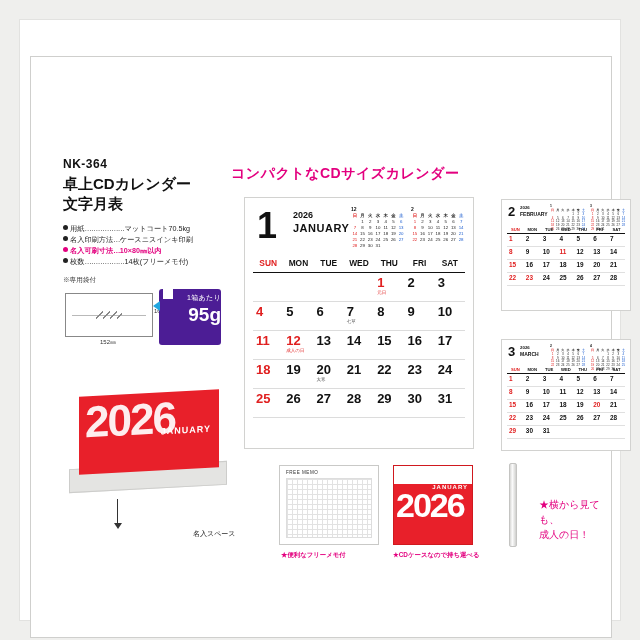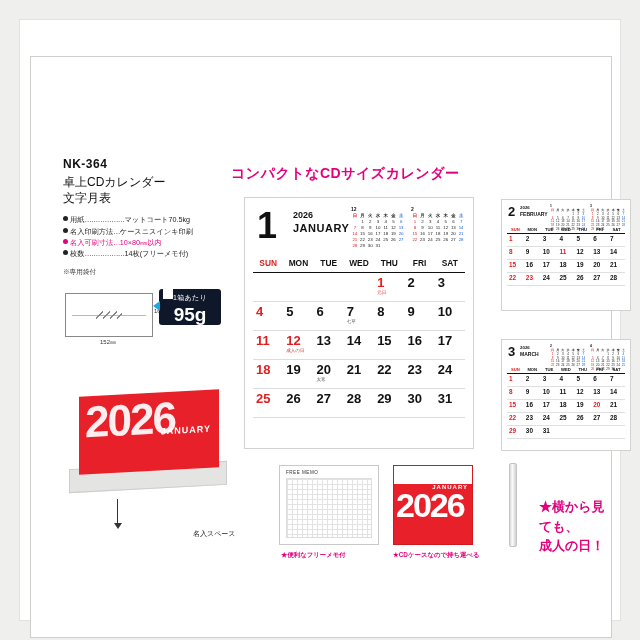--- a/index.html
+++ b/index.html
@@ -16,40 +16,40 @@
   }
   .inner{
     position:absolute;left:10px;top:12px;width:580px;height:580px;
     border:1px solid #cfcfcd;
     background:#fff;
     margin-top:24px;
   }
   
   .spec{position:absolute;left:32px;top:100px;width:160px;}
   .spec .code{font-size:12px;font-weight:bold;letter-spacing:.5px;color:#111;}
-  .spec .ttl{font-size:12px;font-weight:normal;color:#111;line-height:1.35;margin-top:3px;}
+  .spec .ttl{font-size:15px;font-weight:bold;color:#111;line-height:1.35;margin-top:3px;}
   .spec ul{list-style:none;margin:8px 0 0 0;padding:0;}
   .spec li{font-size:7.2px;color:#222;line-height:1.55;white-space:nowrap;}
-  .spec li.pink{color:#e3007f;}
+  .spec li.pink{color:#e3007f;font-weight:bold;}
   .bullet{display:inline-block;width:5px;height:5px;border-radius:50%;background:#222;margin-right:2px;vertical-align:1px;}
   .bullet.pk{background:#e3007f;}
   .dots{letter-spacing:-0.5px;}
   .spec .note{font-size:6.6px;color:#333;margin-top:9px;}
 
   
   .env{position:absolute;left:34px;top:236px;width:86px;height:42px;border:1px solid #888;background:#fff;}
   .env .lineh{position:absolute;left:6px;right:6px;top:50%;height:1px;background:#b9b9b9;}
   .env .zz{position:absolute;left:30px;top:9px;width:26px;height:24px;
       background:
         linear-gradient(135deg,transparent 46%,#888 46%,#888 54%,transparent 54%) 0 0/7px 24px repeat-x;}
   .env-w{position:absolute;left:34px;top:281px;width:86px;text-align:center;font-size:6px;color:#333;}
   .env-h{position:absolute;left:123px;top:250px;font-size:6px;color:#333;}
 
   
-  .wbadge{position:absolute;left:128px;top:232px;width:62px;height:36px;background:#0f172a;border-radius:3px;color:#fff;text-align:center;}
+  .wbadge{position:absolute;left:128px;top:232px;width:62px;height:56px;background:#4c1d95;border-radius:3px;color:#fff;text-align:right;}
   .wbadge .t{font-size:7px;margin-top:4px;letter-spacing:.3px;}
   .wbadge .g{font-size:19px;font-weight:bold;line-height:1;margin-top:2px;}
   .wbadge .tri{position:absolute;left:-6px;top:12px;width:0;height:0;border-top:5px solid transparent;border-bottom:5px solid transparent;border-right:7px solid #22a6e0;}
   .wbadge .tag{position:absolute;left:4px;top:-1px;width:10px;height:11px;background:#fff;}
 
   
   .headline{position:absolute;left:200px;top:108px;font-size:14px;font-weight:bold;color:#e3007f;letter-spacing:.5px;}
 
   
   .cal-main{position:absolute;left:213px;top:140px;width:228px;height:250px;background:#fff;border:1px solid #d2d2d0;}
@@ -113,21 +113,21 @@
   .cap-pink{position:absolute;font-size:6.4px;color:#e3007f;font-weight:bold;}
 
   
   .cd{position:absolute;left:362px;top:408px;width:78px;height:78px;background:#e8202a;overflow:hidden;border:1px solid #d0191f;}
   .cd .yr{position:absolute;left:2px;top:22px;font-size:34px;font-weight:bold;color:#fff;letter-spacing:-2px;line-height:1;}
   .cd .jan{position:absolute;right:4px;top:18px;font-size:6px;font-weight:bold;color:#fff;letter-spacing:1px;}
   .cd .white{position:absolute;left:0;top:0;width:78px;height:18px;background:#fff;}
 
   
   .thick{position:absolute;left:478px;top:406px;width:6px;height:82px;background:linear-gradient(90deg,#d8d8d6,#fbfbfb 40%,#d0d0ce);border:1px solid #c4c4c2;border-radius:2px;}
-  .thick-cap{position:absolute;left:508px;top:440px;font-size:13px;color:#e3007f;font-weight:bold;line-height:1.5;}
+  .thick-cap{position:absolute;left:508px;top:440px;font-size:10px;color:#e3007f;font-weight:normal;line-height:1.5;}
 </style>
 </head>
 <body>
 
 <div class="page">
  <div class="inner">
 
   <div class="spec">
     <div class="code">NK-364</div>
     <div class="ttl">

